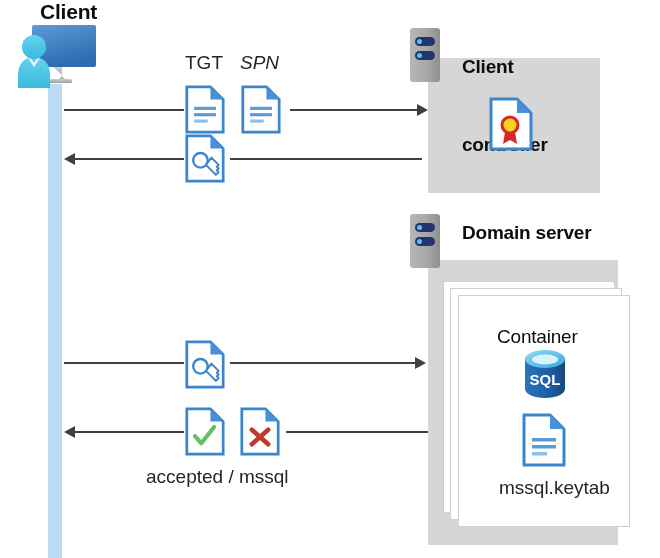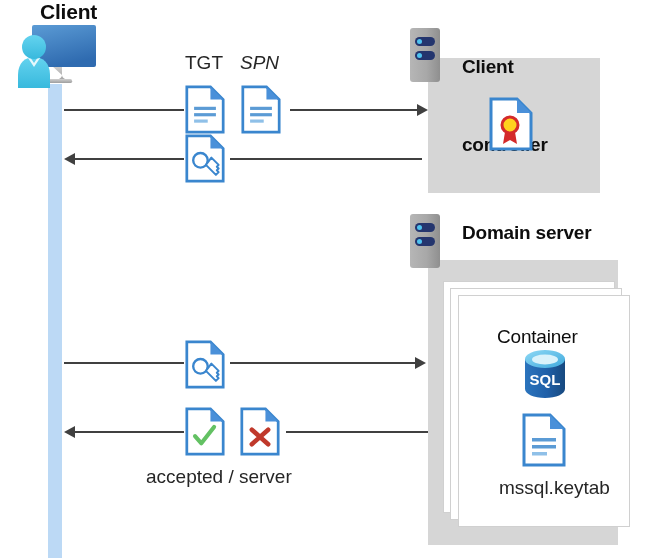--- a/index.html
+++ b/index.html
@@ -297,15 +297,15 @@
   </div>
 
   <div class="docicon" style="left:240px;top:406px;">
     <svg width="40" height="51" viewBox="0 0 44 54">
       <path d="M2 2 h26 l14 14 v36 h-40 z" fill="#ffffff" stroke="#3a86ce" stroke-width="3"></path>
       <path d="M28 2 l14 14 h-14 z" fill="#4a90d9"></path>
       <path d="M13 25 l18 16 M31 25 l-18 16" fill="none" stroke="#c0392b" stroke-width="5" stroke-linecap="round"></path>
     </svg>
   </div>
 
-  <div class="caption cap-accepted">accepted / server</div>
+  <div class="caption cap-accepted">accepted / mssql</div>
 
 </div>
 
 </body></html>

